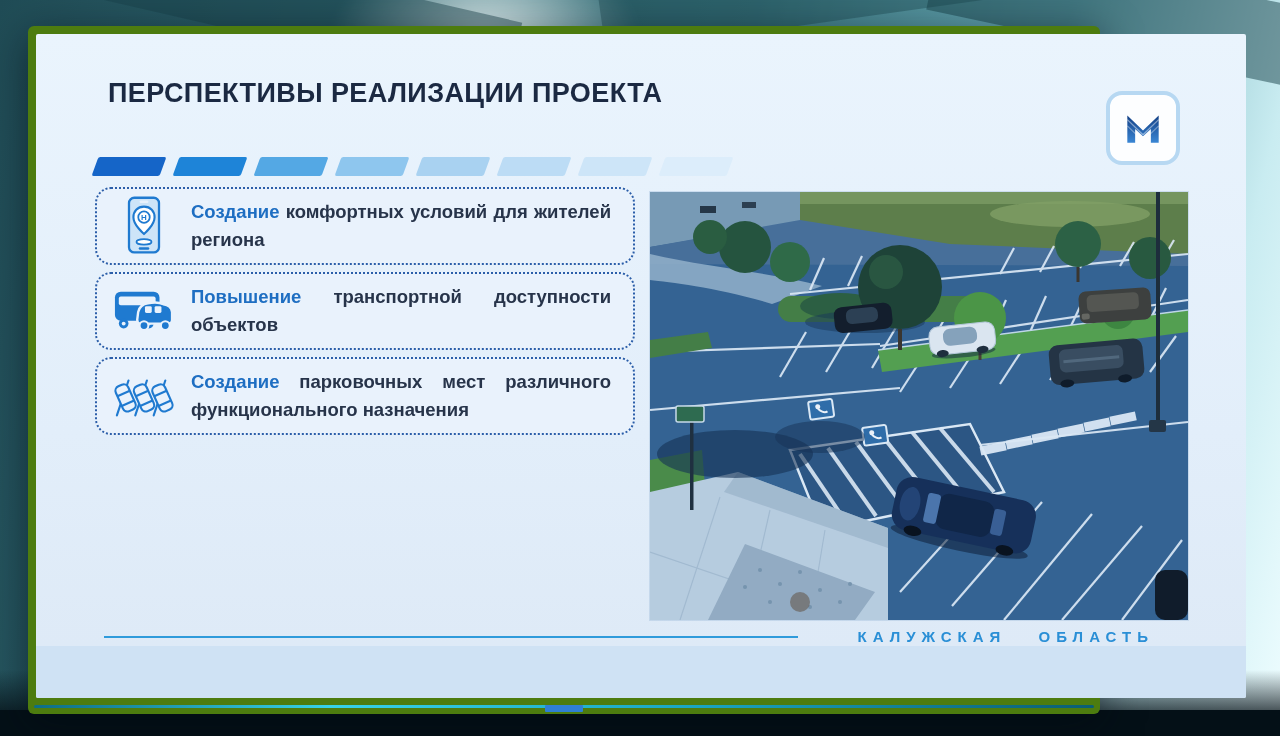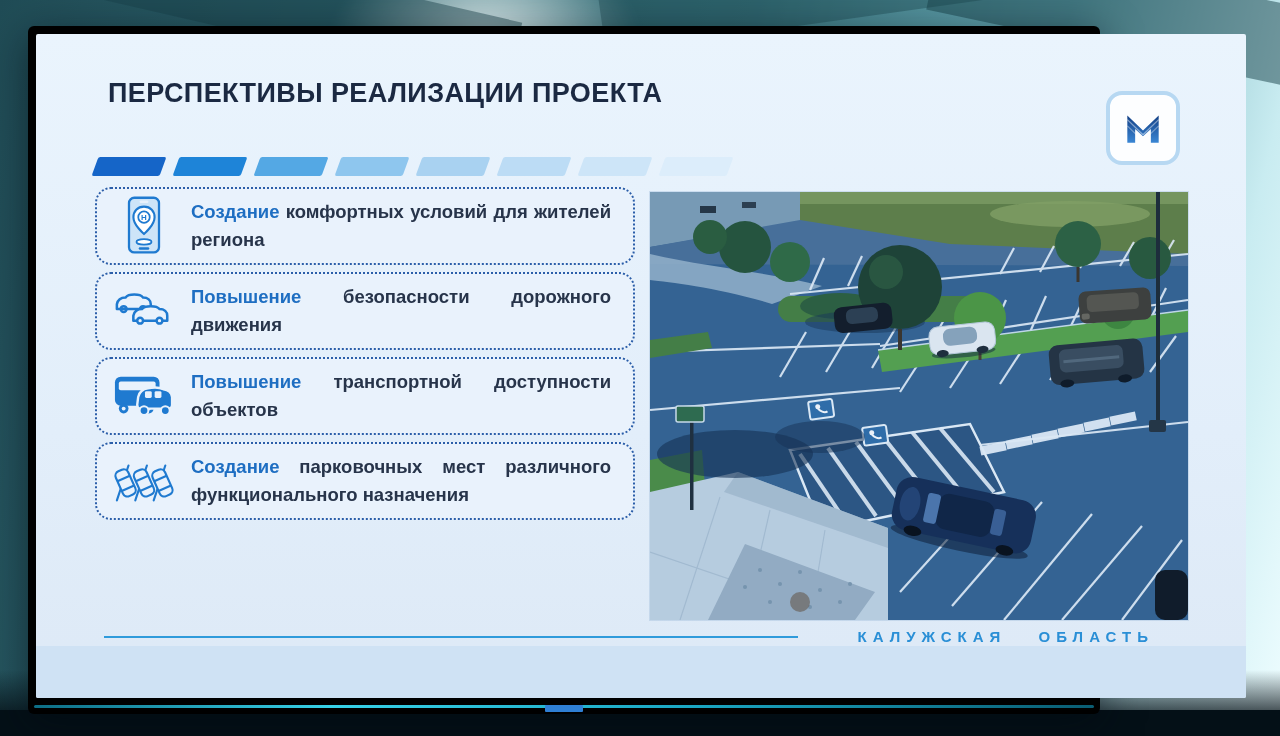--- a/index.html
+++ b/index.html
@@ -12,21 +12,21 @@
   .bg-glow{position:absolute;left:330px;top:-60px;width:310px;height:200px;border-radius:50%;
     background:radial-gradient(closest-side,rgba(244,255,255,.95),rgba(244,255,255,0));filter:blur(4px);}
   .beam{position:absolute;background:#18414a;opacity:.45;}
   .beam.b1{left:60px;top:-30px;width:460px;height:72px;transform:rotate(13deg);}
   .beam.b2{left:600px;top:-34px;width:420px;height:58px;transform:rotate(-8deg);opacity:.38;}
   .beam.b3{left:930px;top:-26px;width:420px;height:80px;transform:rotate(12deg);opacity:.5;}
   .floor{position:absolute;left:0;bottom:0;width:100%;height:26px;background:#041017;}
   .floor-fade{position:absolute;left:0;bottom:20px;width:100%;height:46px;
     background:linear-gradient(to bottom,rgba(4,14,20,0),rgba(4,14,20,.8));}
   
-  .tv{position:absolute;left:28px;top:26px;width:1072px;height:688px;background:#000000;
+  .tv{position:absolute;left:28px;top:26px;width:1072px;height:688px;background:#4d7c0f;
     border-radius:6px;padding:8px 20px 16px 8px;box-sizing:border-box;
     box-shadow:0 10px 40px rgba(0,10,16,.55);}
   .bezel-shine{position:absolute;left:6px;right:6px;bottom:6px;height:3px;border-radius:2px;
     background:linear-gradient(90deg,#0d6d85,#37d2e8 28%,#1aa6c2 62%,#0a5d73);}
   .brand-plate{position:absolute;left:50%;bottom:2px;width:38px;height:7px;margin-left:-19px;
     background:#2f7fd4;border-radius:1px;}
   .screen{position:relative;width:1210px;height:664px;overflow:hidden;border-radius:2px;
     background:linear-gradient(to bottom,#eaf4fd 0%,#e2eefa 60%,#dde9f6 100%);}
   .band{position:absolute;left:0;top:612px;width:100%;height:52px;background:#cfe2f4;}
   
@@ -104,37 +104,20 @@
             <path d="M24 12 c-7.5 0 -12 5.5 -12 12 c0 9 12 19 12 19 s12 -10 12 -19 c0 -6.5 -4.5 -12 -12 -12 z" fill="#ffffff" stroke="#1f7ad0" stroke-width="2.4"></path>
             <circle cx="24" cy="24" r="6.5" fill="none" stroke="#1f7ad0" stroke-width="2"></circle>
             <text x="24" y="27.5" font-size="9" font-weight="bold" fill="#1f7ad0" text-anchor="middle" font-family="Liberation Sans, sans-serif">Н</text>
             <ellipse cx="24" cy="52" rx="8.5" ry="3" fill="#ffffff" stroke="#1f7ad0" stroke-width="2"></ellipse>
             <rect x="18" y="58" width="12" height="3" rx="1.5" fill="#1f7ad0"></rect>
           </svg>
         </div>
         <p class="card-text"><span class="hl">Создание</span> <span>комфортных условий для жителей региона</span></p>
       </div>
 
-      <div class="card">
-        <div class="icon-wrap">
-          <svg width="62" height="46" viewBox="0 0 64 46">
-            <g fill="none" stroke="#1f7ad0" stroke-width="2.6" stroke-linejoin="round" stroke-linecap="round">
-              <path d="M4 16 c1 -5 5 -7 9 -7 c3 -4 15 -4 18 0 c5 0 8 3 8 7 l0 5 h-35 z"></path>
-              <circle cx="11" cy="21" r="3"></circle>
-                <circle cx="31" cy="21" r="3"></circle>
-            </g>
-            <g transform="translate(17,12)">
-              <path d="M4 16 c1 -5 5 -7 9 -7 c3 -4 15 -4 18 0 c5 0 8 3 8 7 l0 5 h-35 z" fill="#e9f2fc" stroke="#1f7ad0" stroke-width="2.6" stroke-linejoin="round"></path>
-              <circle cx="11" cy="21" r="3" fill="#e9f2fc" stroke="#1f7ad0" stroke-width="2.6"></circle>
-              <circle cx="31" cy="21" r="3" fill="#e9f2fc" stroke="#1f7ad0" stroke-width="2.6"></circle>
-            </g>
-          </svg>
-        </div>
-        <p class="card-text"><span class="hl">Повышение</span> <span>безопасности дорожного движения</span></p>
-      </div>
 
       <div class="card">
         <div class="icon-wrap">
           <svg width="62" height="46" viewBox="0 0 64 46">
             <rect x="2" y="3" width="46" height="30" rx="6" fill="#1f7ad0"></rect>
             <rect x="6" y="8" width="38" height="9" rx="2" fill="#e9f2fc"></rect>
             <circle cx="11" cy="36" r="5" fill="#1f7ad0"></circle>
               <circle cx="11" cy="36" r="2" fill="#e9f2fc"></circle>
             <circle cx="37" cy="36" r="5" fill="#1f7ad0"></circle>
               <circle cx="37" cy="36" r="2" fill="#e9f2fc"></circle>

